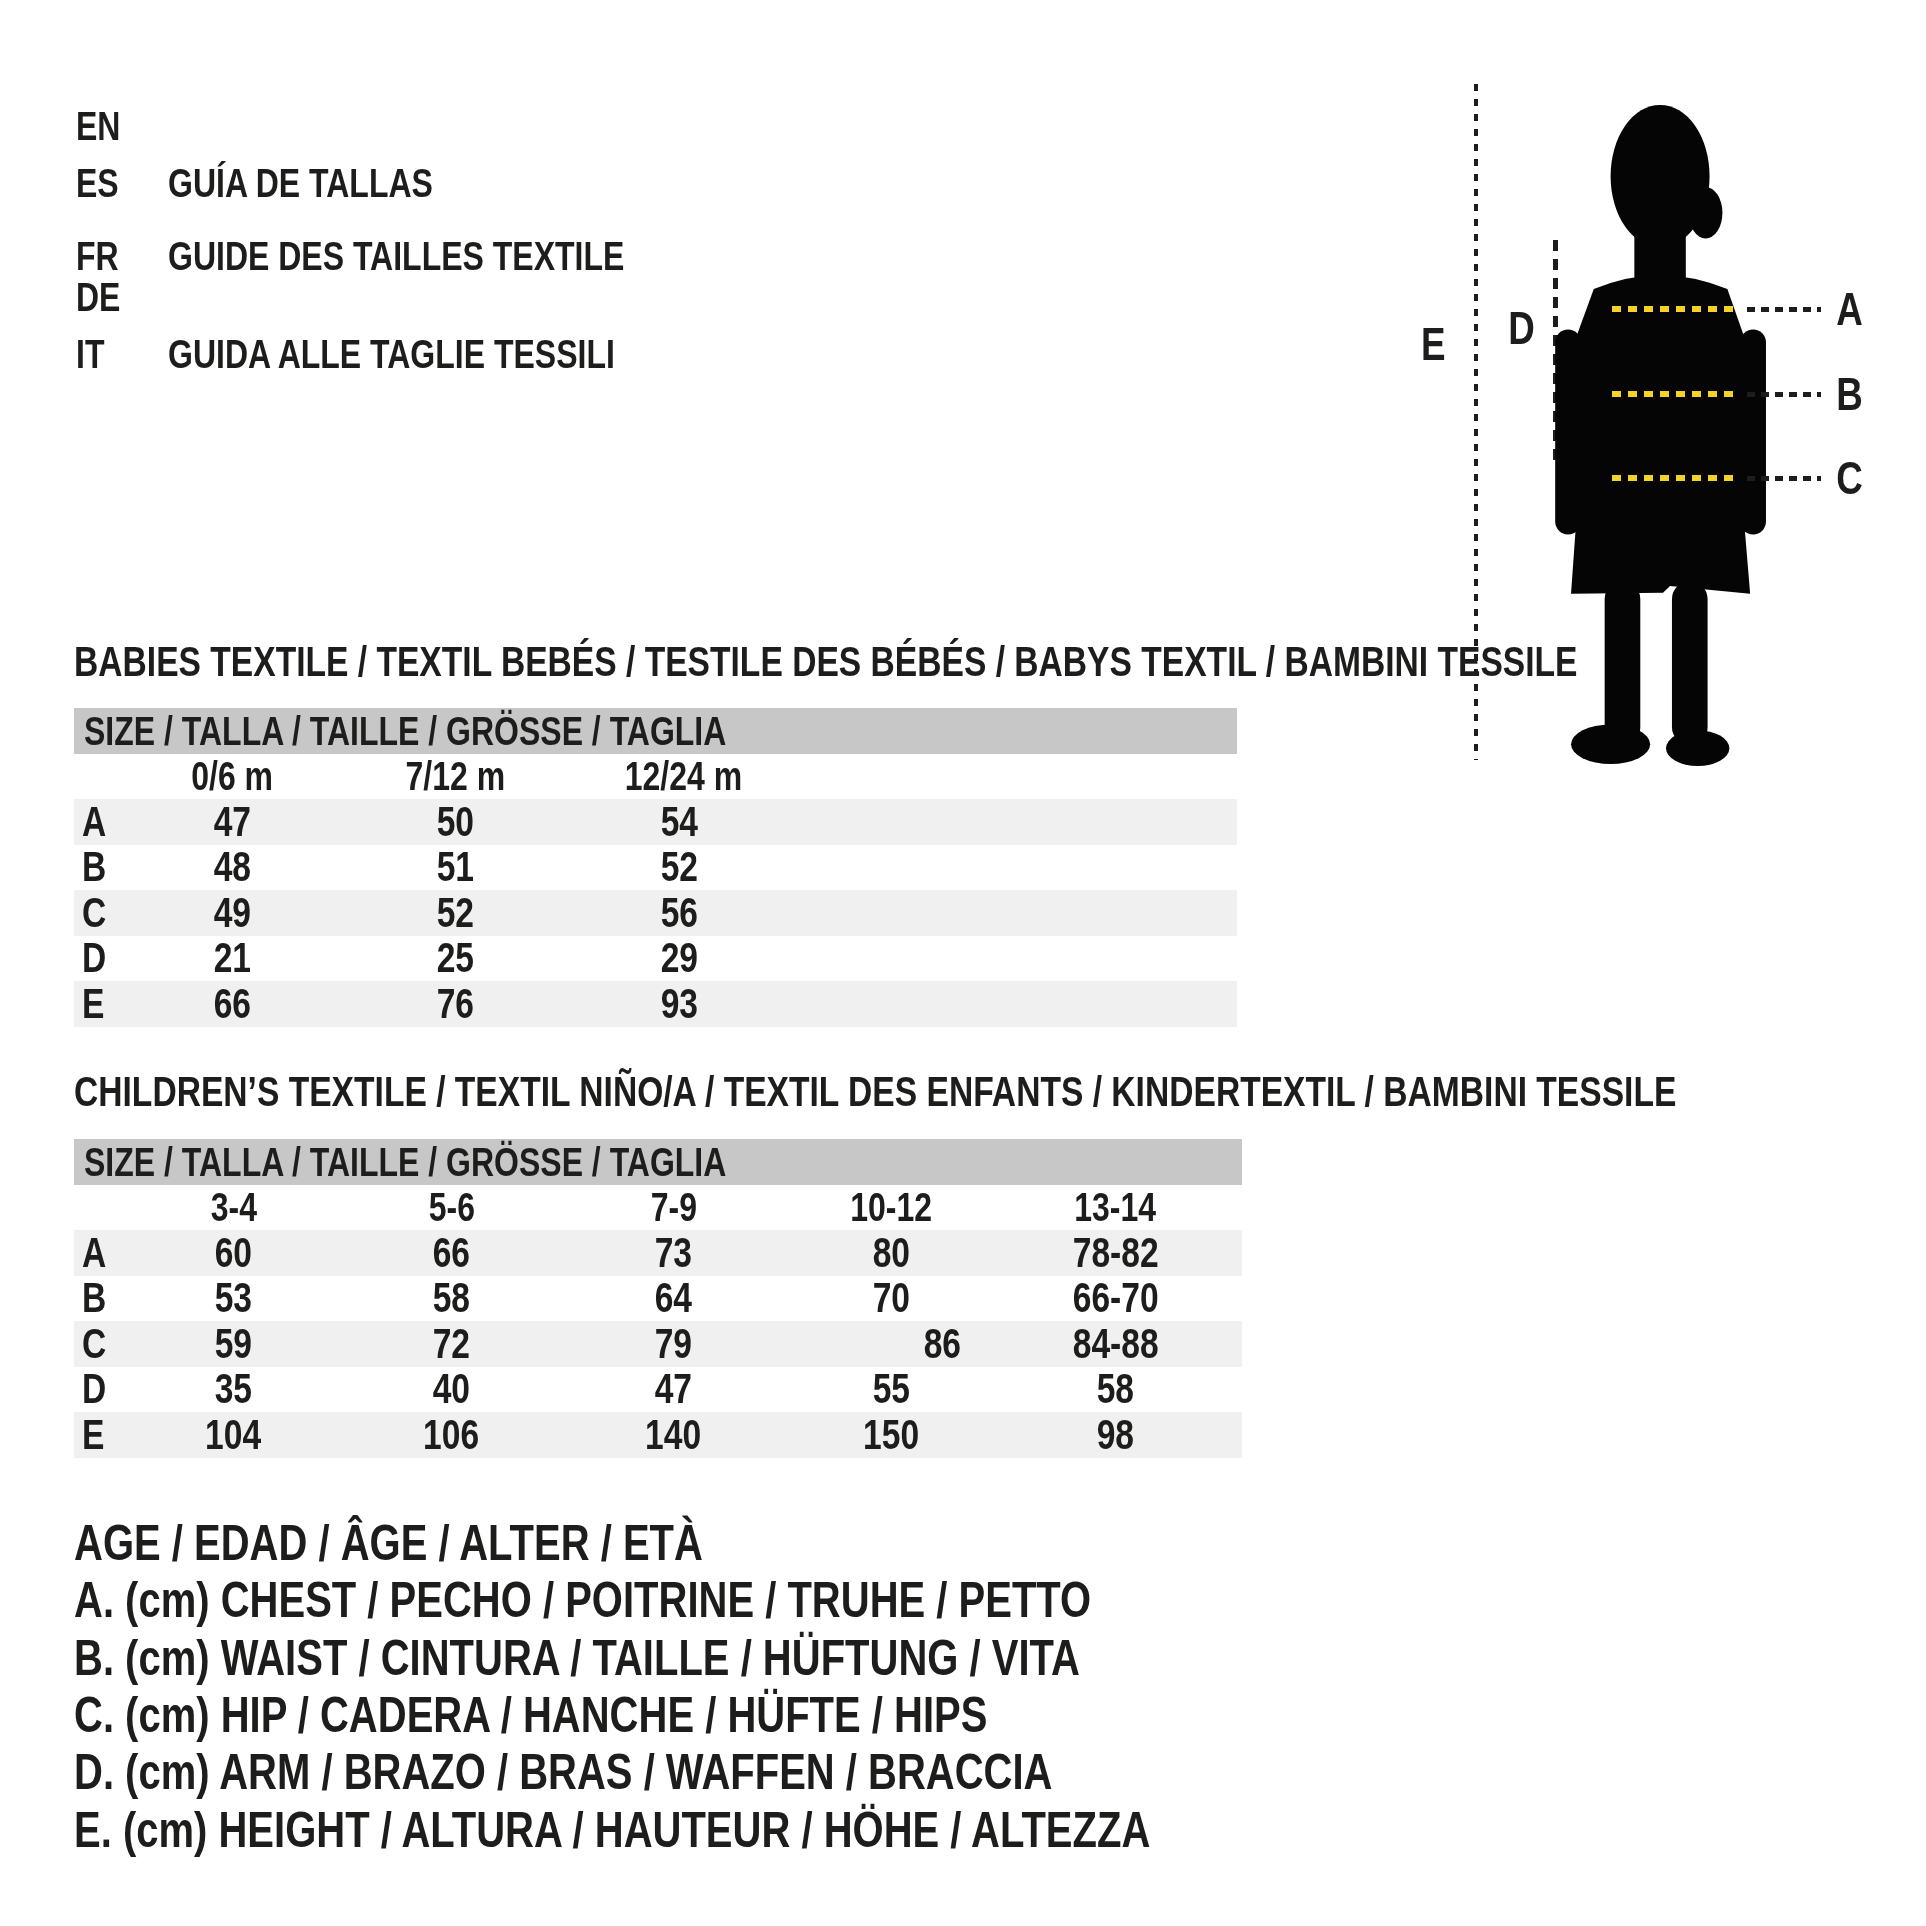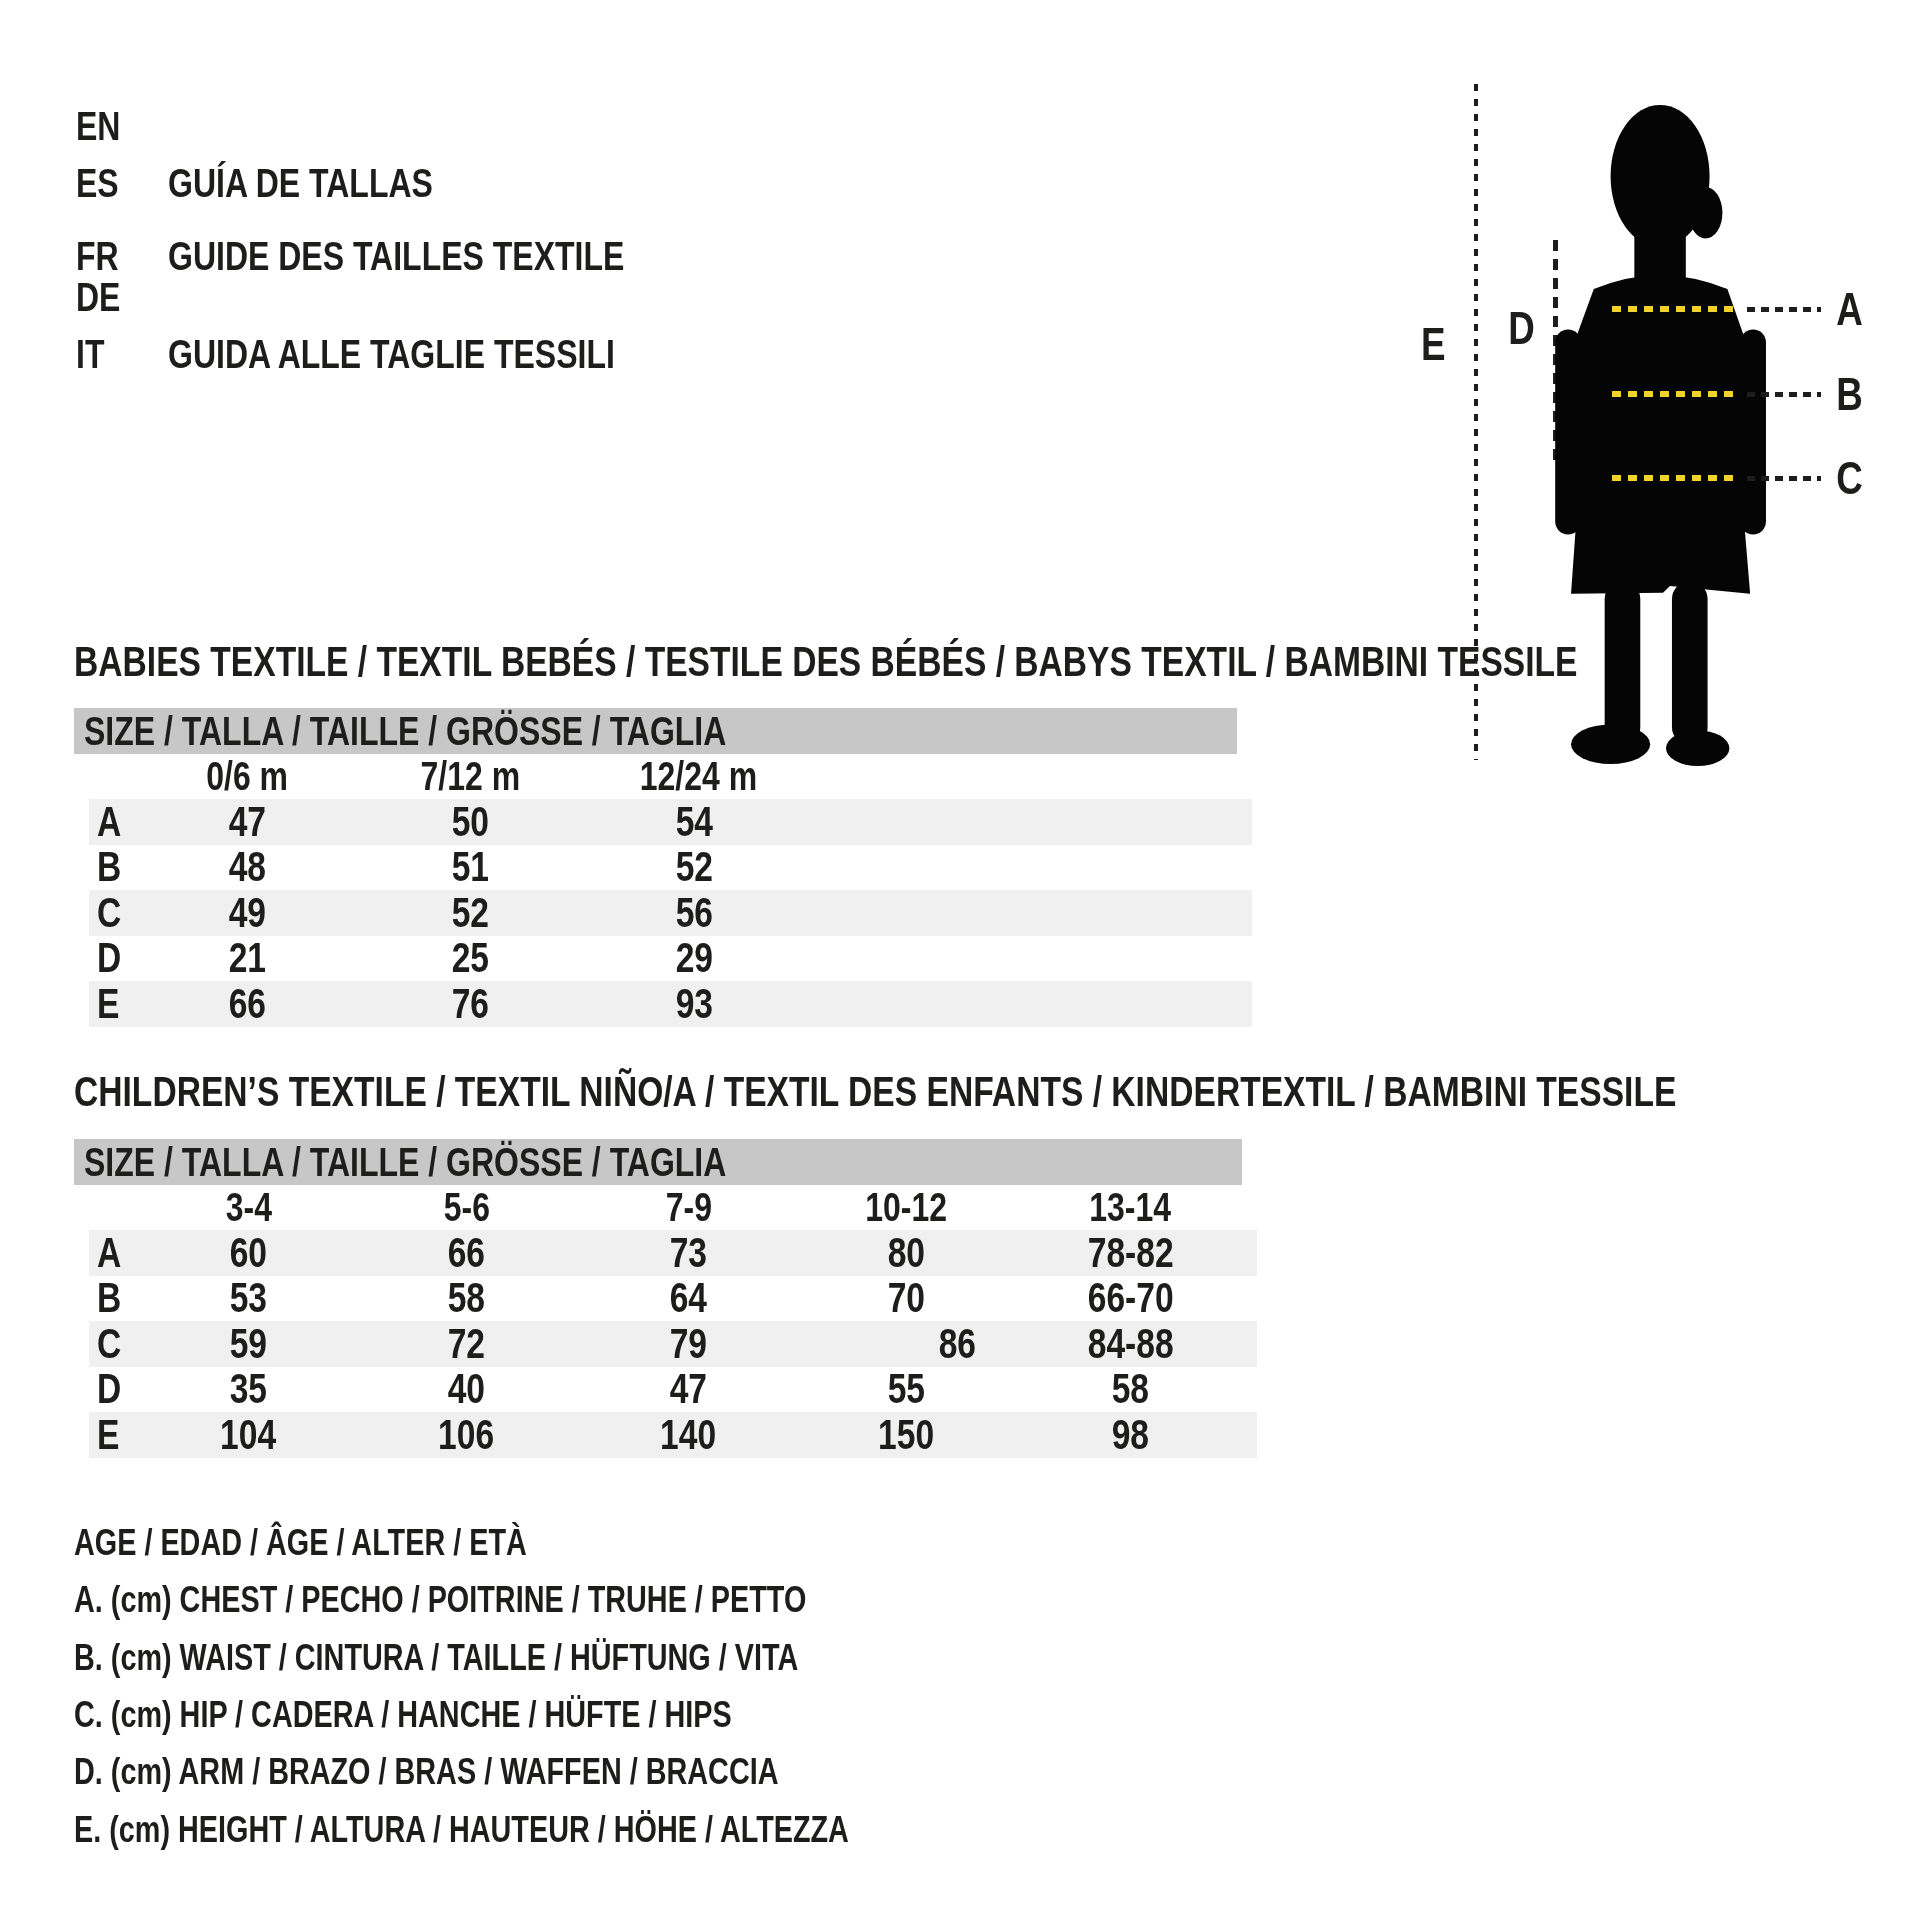--- a/index.html
+++ b/index.html
@@ -16,27 +16,27 @@
   .lang-title{position:absolute;left:92px;top:0;}
   
   .vline-e{width:4px;background:repeating-linear-gradient(to bottom,#1d1d1b 0 7px,transparent 7px 15px);}
   .vline-d{width:5px;background:repeating-linear-gradient(to bottom,#1d1d1b 0 11px,transparent 11px 19px);}
   .mline-y{height:6px;background:repeating-linear-gradient(90deg,#f3d32b 0 9px,transparent 9px 16px);}
   .mline-k{height:5px;background:repeating-linear-gradient(90deg,#1d1d1b 0 8px,transparent 8px 14px);}
   .fig-label{width:44px;height:46px;line-height:46px;text-align:center;font-size:46px;font-weight:bold;}
   
   .section-title{height:48px;line-height:48px;font-size:42px;font-weight:bold;}
   .graybar{height:46px;line-height:46px;background:#c7c7c7;font-size:40px;font-weight:bold;padding-left:10px;box-sizing:border-box;}
-  .trow{position:absolute;left:15px;height:46px;line-height:46px;width:100%;}
+  .trow{position:absolute;left:0;height:46px;line-height:46px;width:100%;}
   .stripe{background:#f0f0f0;}
   .rlabel{position:absolute;left:8px;top:0;font-size:42px;font-weight:bold;}
   .cell{position:absolute;top:0;text-align:center;font-size:42px;font-weight:bold;}
   .colhead{font-size:40px;}
   
-  .legend-row{position:absolute;left:74px;height:48px;line-height:48px;font-size:36px;font-weight:bold;}
+  .legend-row{position:absolute;left:74px;height:48px;line-height:48px;font-size:50px;font-weight:bold;}
 </style>
 </head>
 <body>
 
 <div>
   <div class="lang-row" style="top:102px;width:891px;">
     <span class="lang-code"><span class="tl">EN</span></span>
   </div>
   <div class="lang-row" style="top:159px;width:891px;">
     <span class="lang-code"><span class="tl">ES</span></span>

